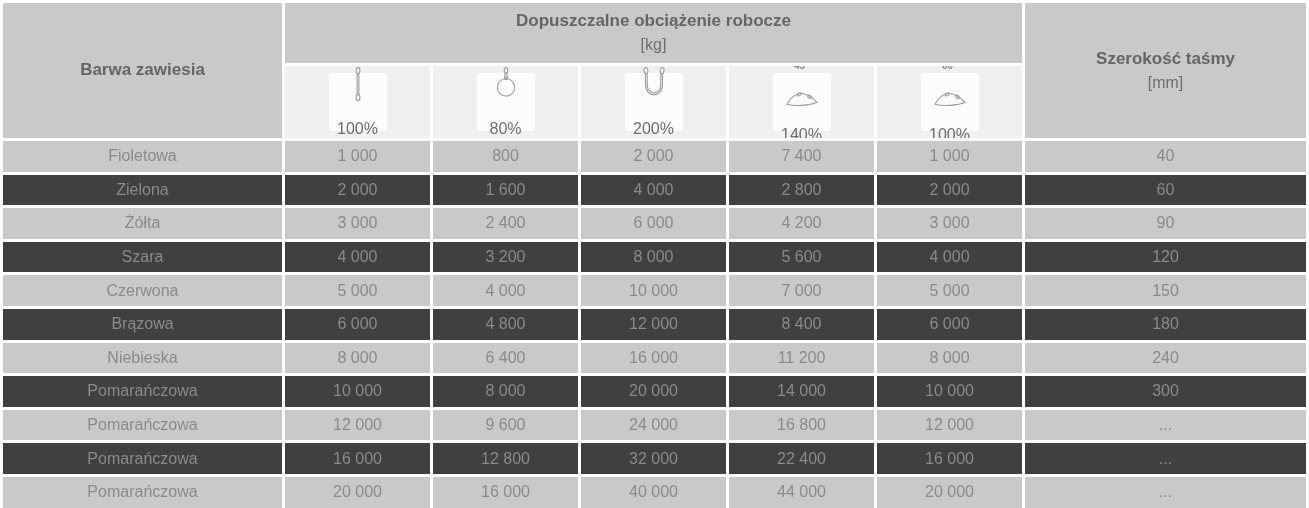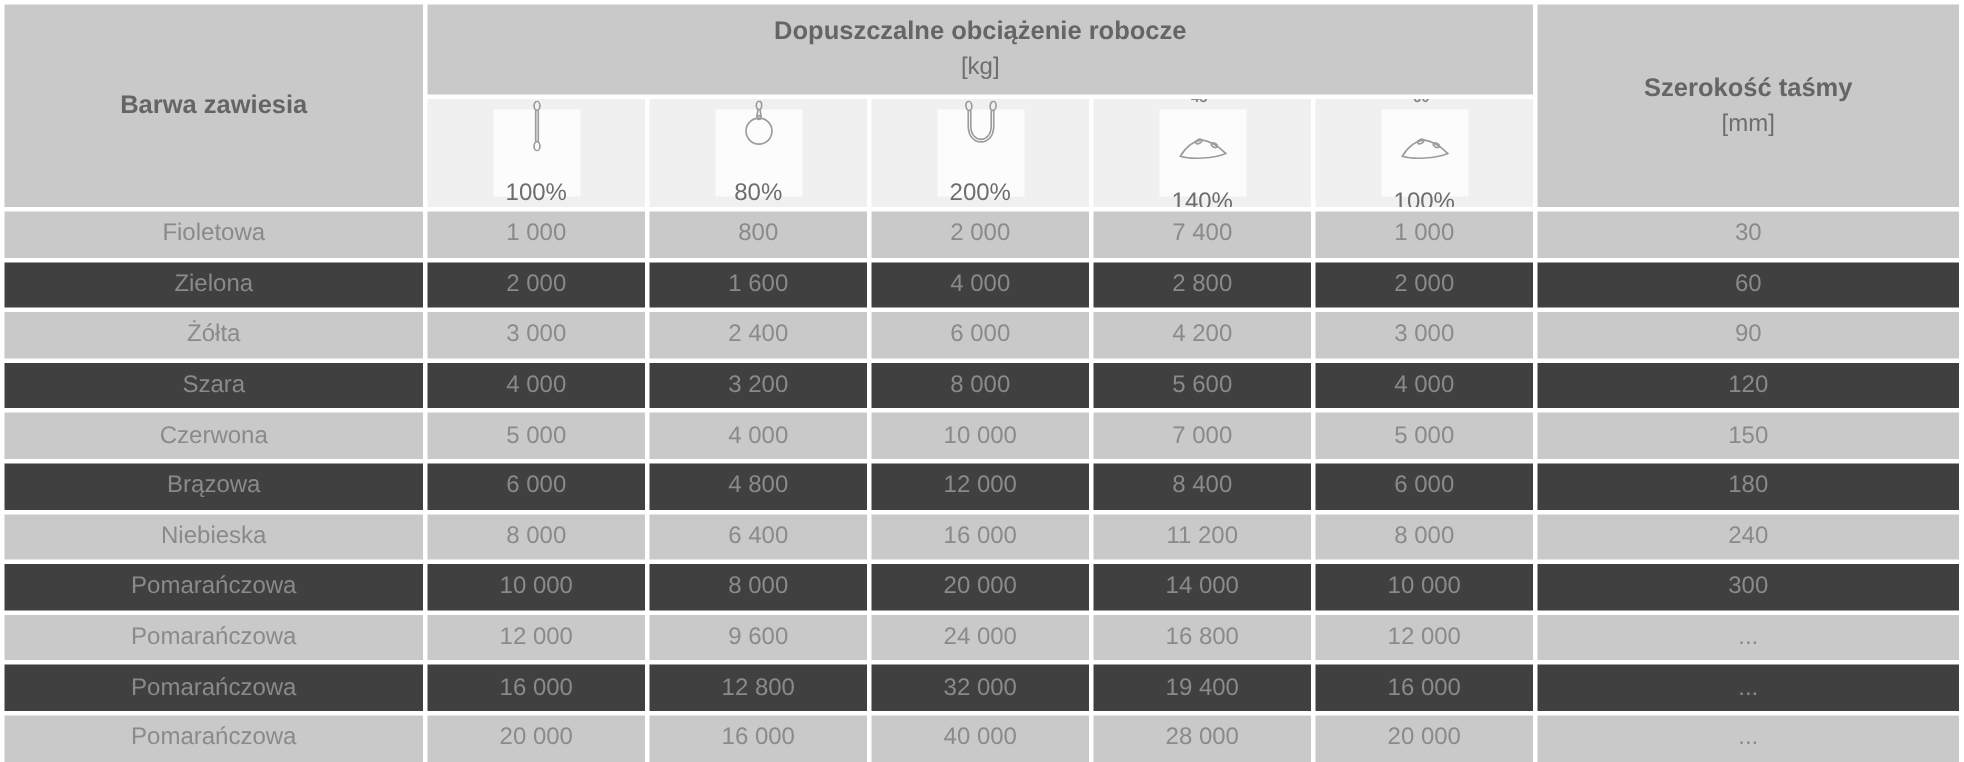--- a/index.html
+++ b/index.html
@@ -170,21 +170,21 @@
     </tr>
   </thead>
   <tbody>
       <tr class="odd">
     <td>Fioletowa</td>
     <td>1 000</td>
     <td>800</td>
     <td>2 000</td>
     <td>7 400</td>
     <td>1 000</td>
-    <td>30</td>
+    <td>40</td>
   </tr>
       <tr class="even">
     <td>Zielona</td>
     <td>2 000</td>
     <td>1 600</td>
     <td>4 000</td>
     <td>2 800</td>
     <td>2 000</td>
     <td>60</td>
   </tr>
@@ -249,27 +249,27 @@
     <td>24 000</td>
     <td>16 800</td>
     <td>12 000</td>
     <td>...</td>
   </tr>
       <tr class="even">
     <td>Pomarańczowa</td>
     <td>16 000</td>
     <td>12 800</td>
     <td>32 000</td>
-    <td>19 400</td>
+    <td>22 400</td>
     <td>16 000</td>
     <td>...</td>
   </tr>
       <tr class="odd">
     <td>Pomarańczowa</td>
     <td>20 000</td>
     <td>16 000</td>
     <td>40 000</td>
-    <td>28 000</td>
+    <td>44 000</td>
     <td>20 000</td>
     <td>...</td>
   </tr>
     </tbody>
 </table>
 
 </body></html>

